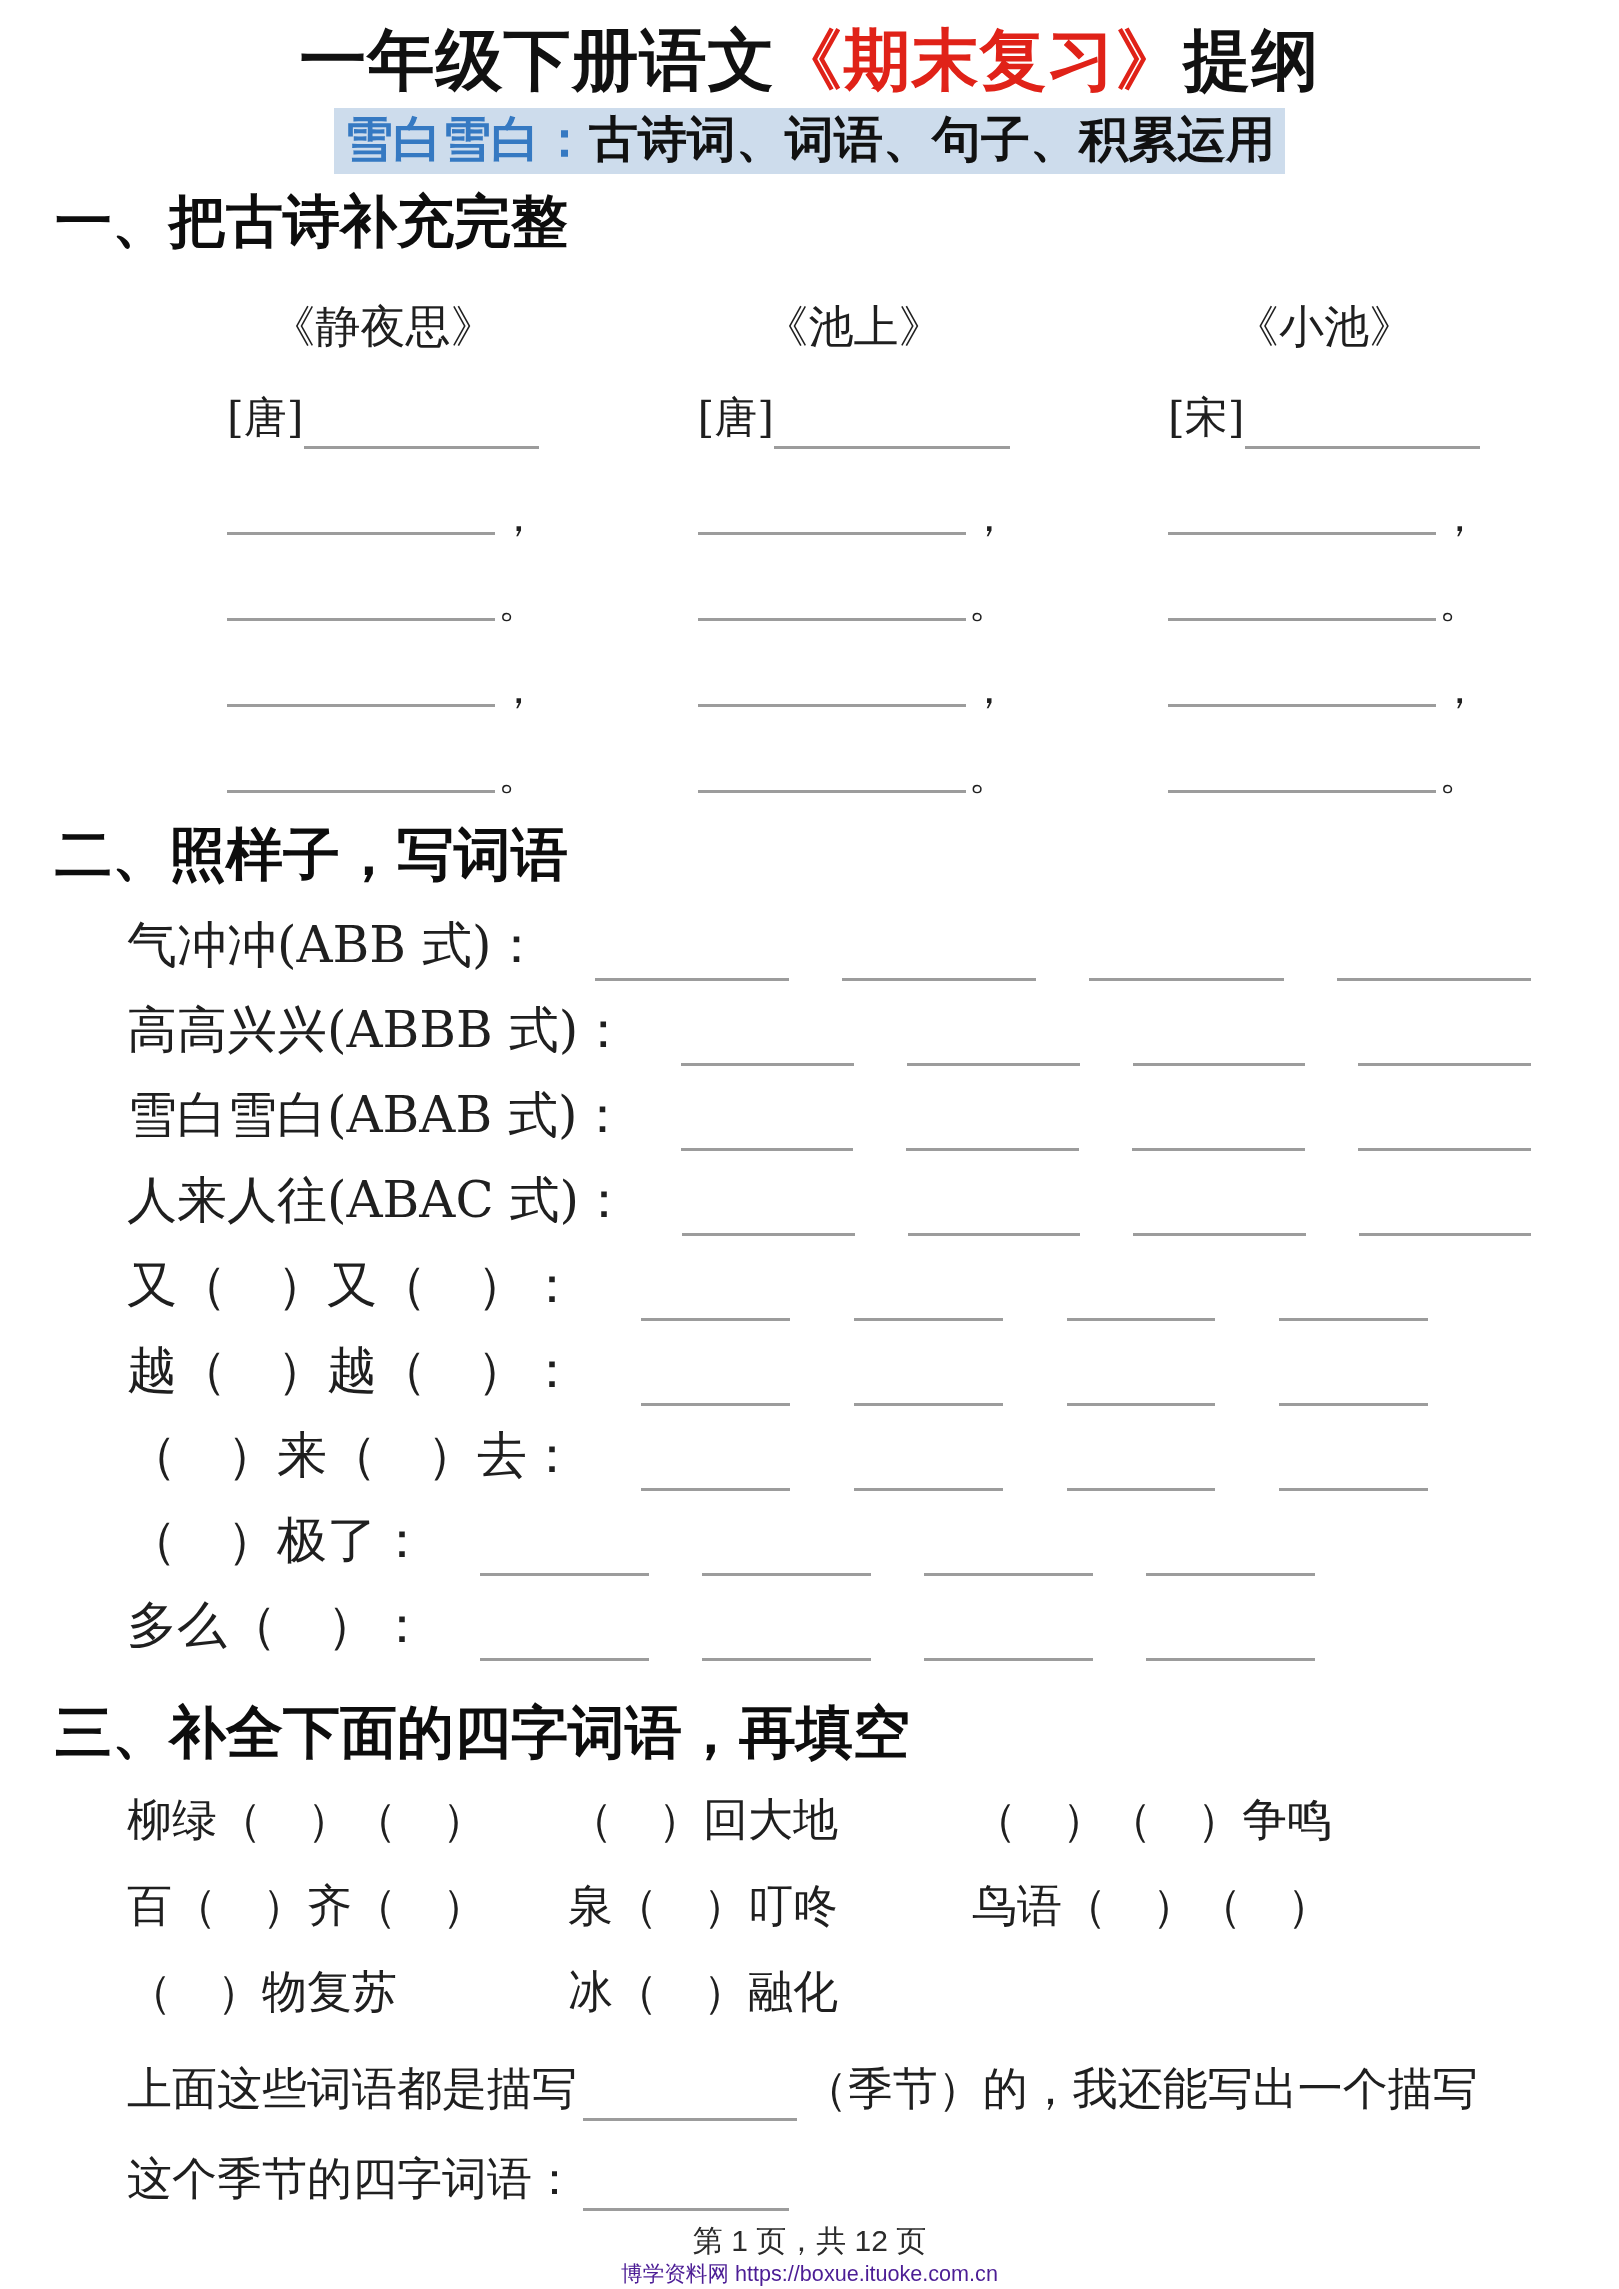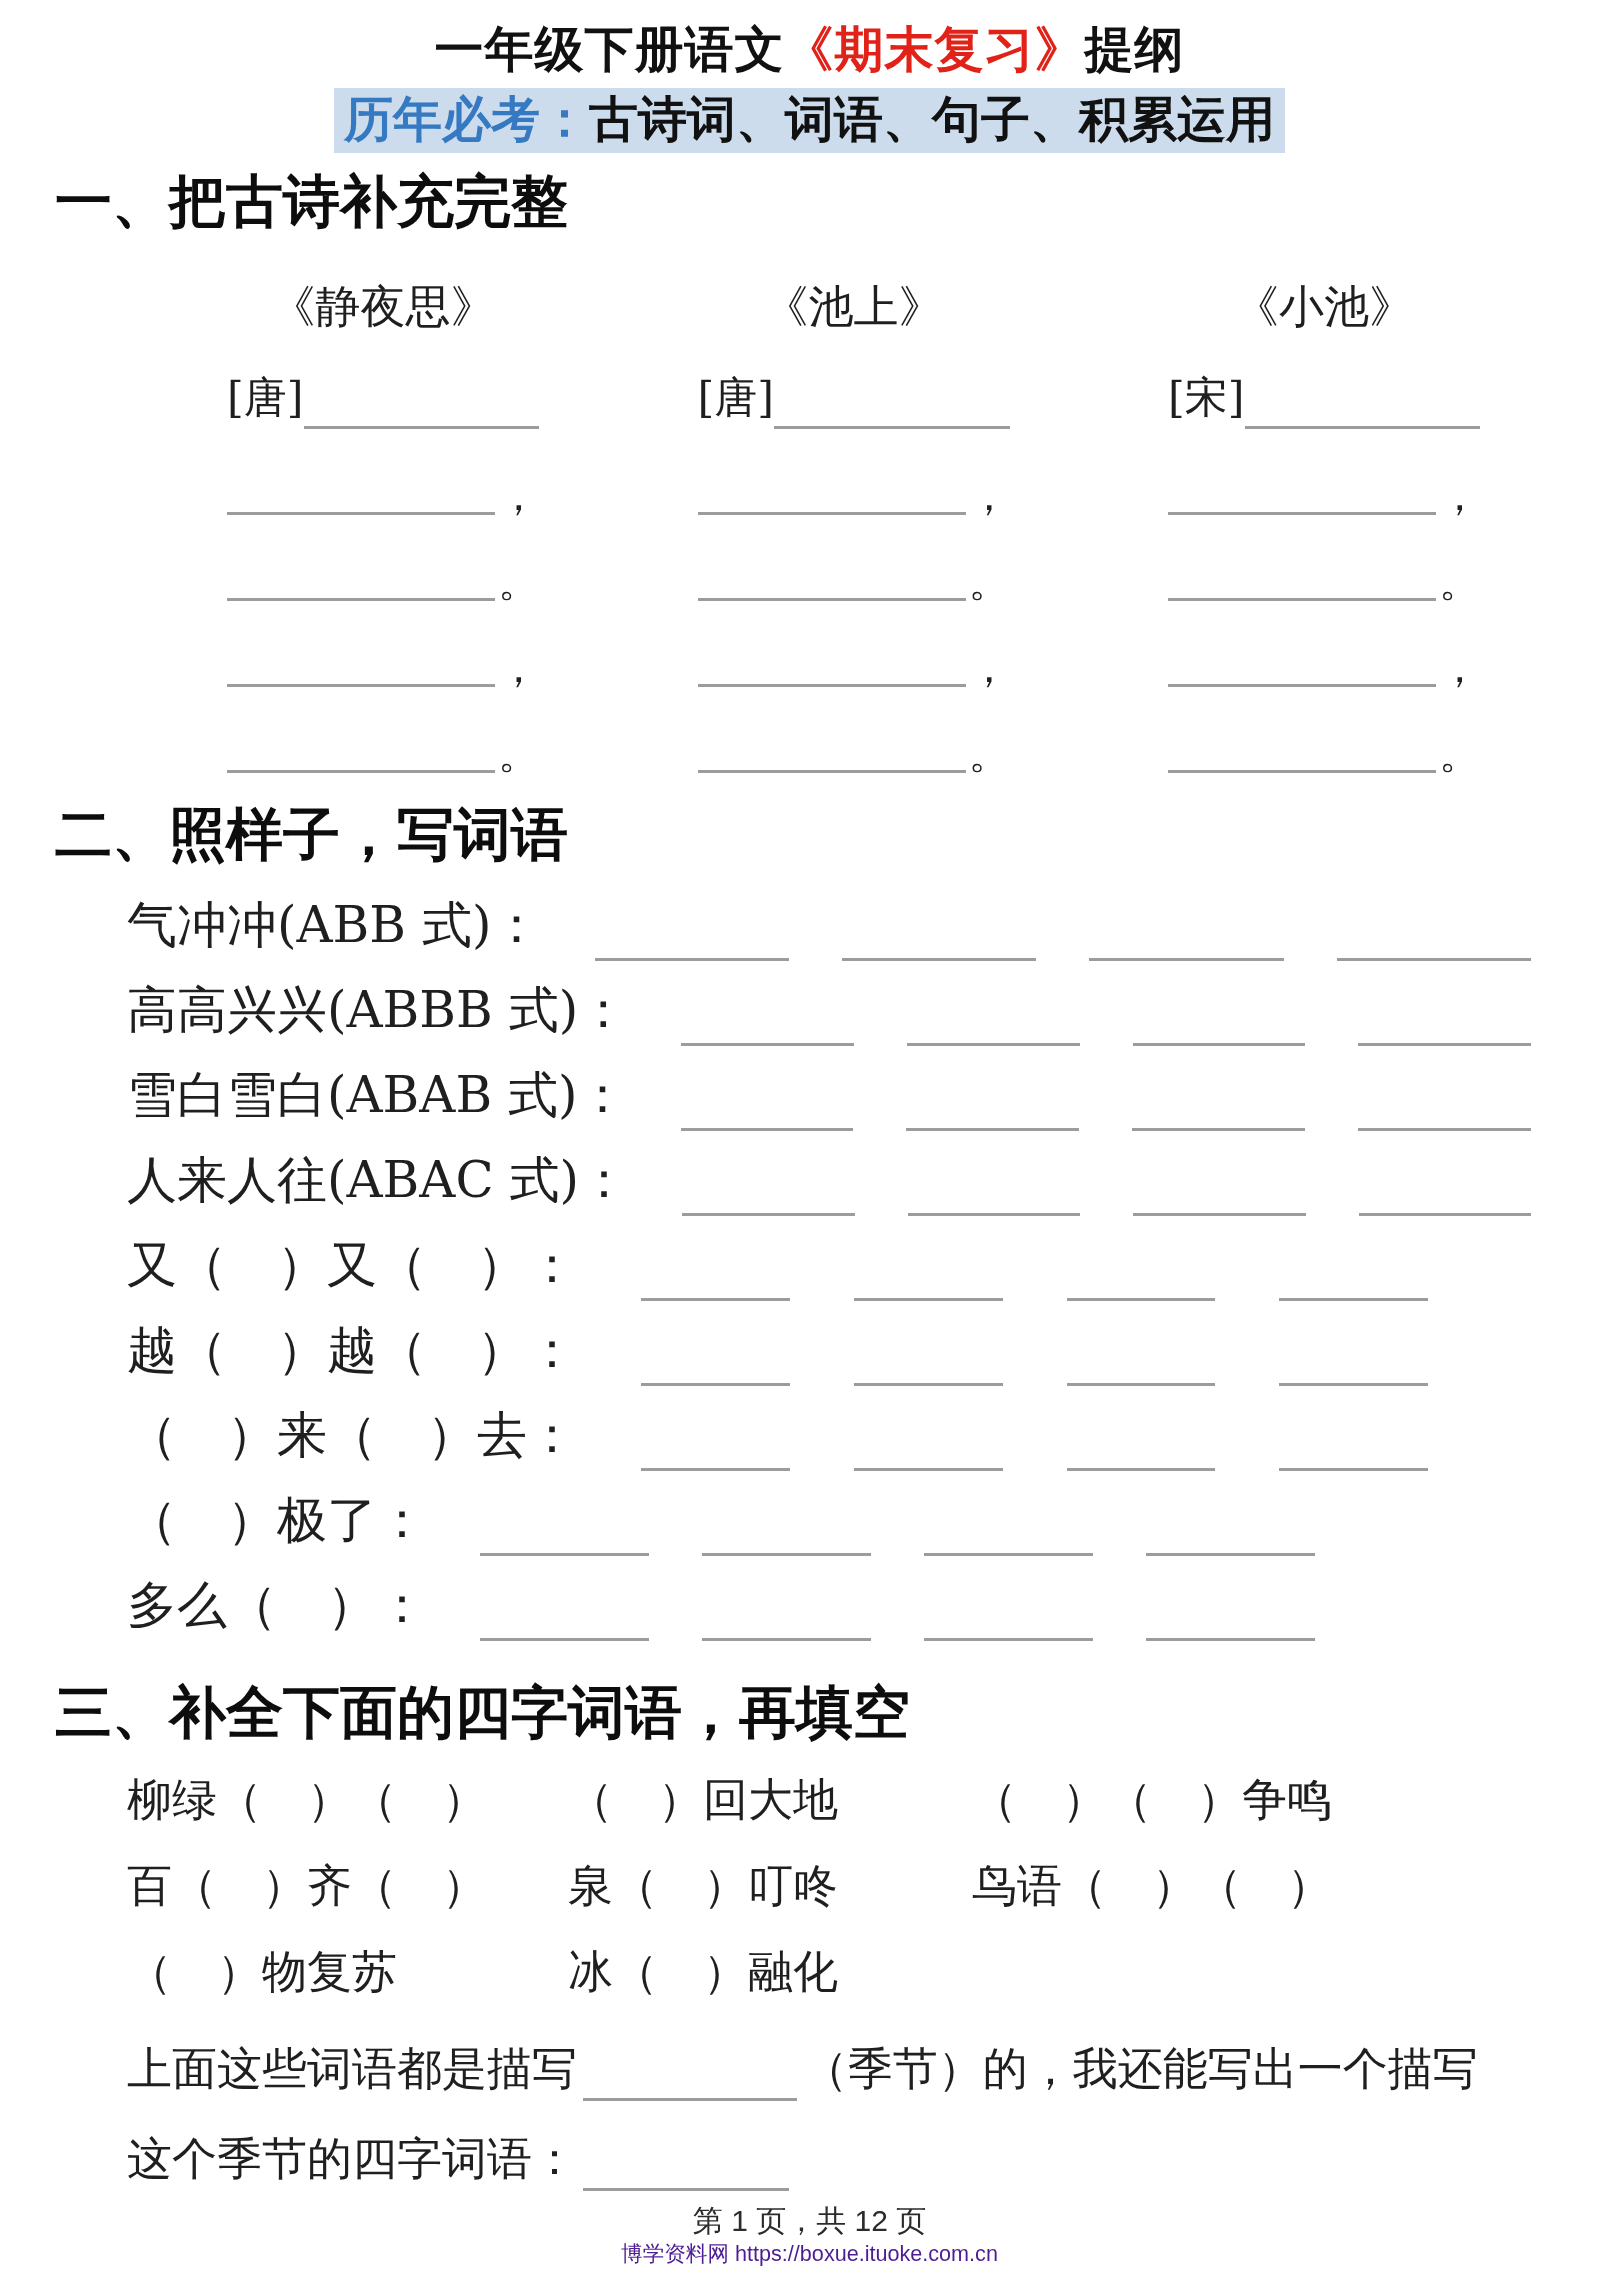--- a/index.html
+++ b/index.html
@@ -12,21 +12,21 @@
     font-family:"DejaVu Serif","Liberation Serif",serif;
     color:#1f1f1f;
     overflow:hidden;
   }
 
   
   .doc-title {
     text-align:center;
     font-family:"DejaVu Serif","Liberation Serif",serif;
     font-weight:700;
-    font-size:49px;
+    font-size:67px;
     line-height:1.12;
     color:#111111;
     letter-spacing:1px;
   }
   .doc-title .red { color:var(--accent_red,#e02218); }
 
   .subtitle-wrap { text-align:center; margin-top:11.8px; }
   .subtitle {
     display:inline-block;
     background:var(--highlight_bg,#cddcec);
@@ -158,21 +158,21 @@
 <body>
 
 <div class="page">
 
   <div class="doc-title">
     <span>一年级下册语文</span><span class="red">《期末复习》</span><span>提纲</span>
   </div>
 
   <div class="subtitle-wrap">
     <div class="subtitle">
-      <span class="blue">历年必考：</span><span>古诗词、词语、句子、积累运用</span>
+      <span class="blue">雪白雪白：</span><span>古诗词、词语、句子、积累运用</span>
     </div>
   </div>
 
   <div class="sec-heading h1">一、把古诗补充完整</div>
 
   <div class="poems">
 
     <div class="poem-col">
       <div class="poem-title">《静夜思》</div>
       <div class="poem-author">

